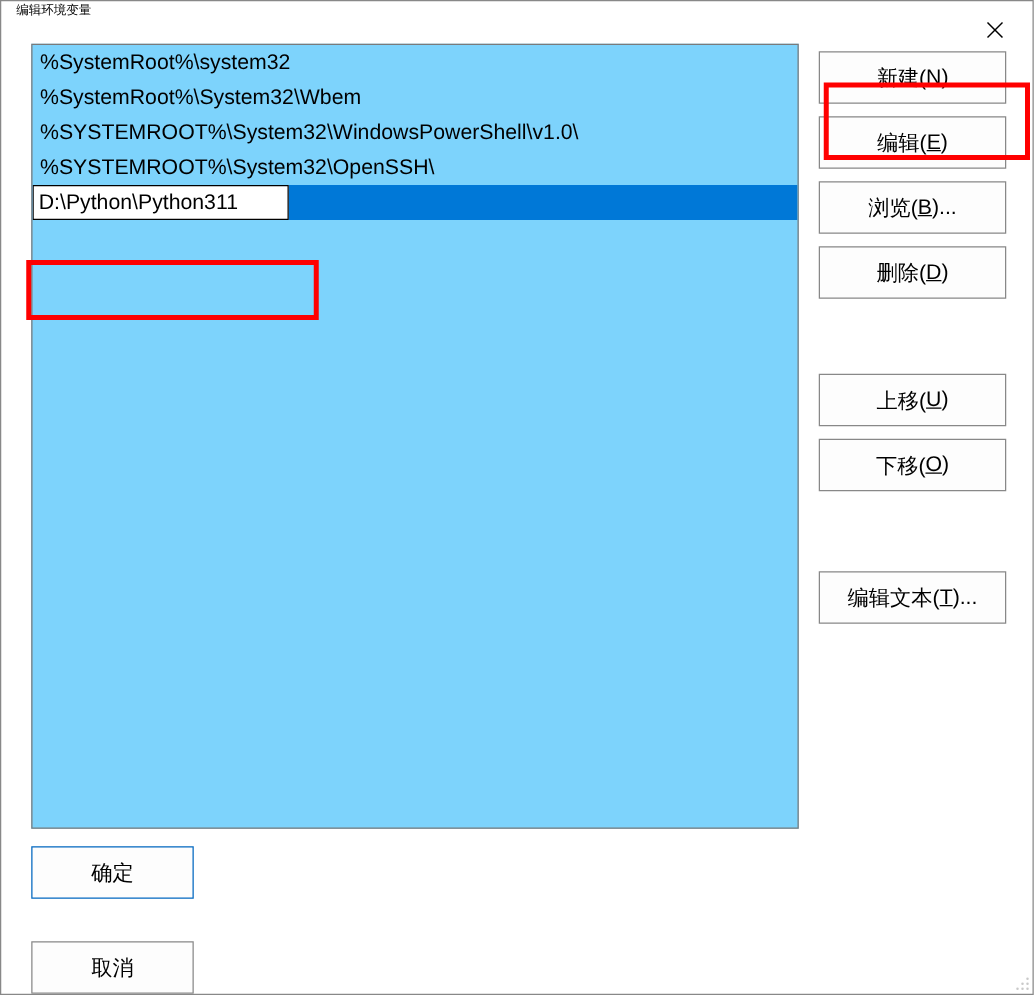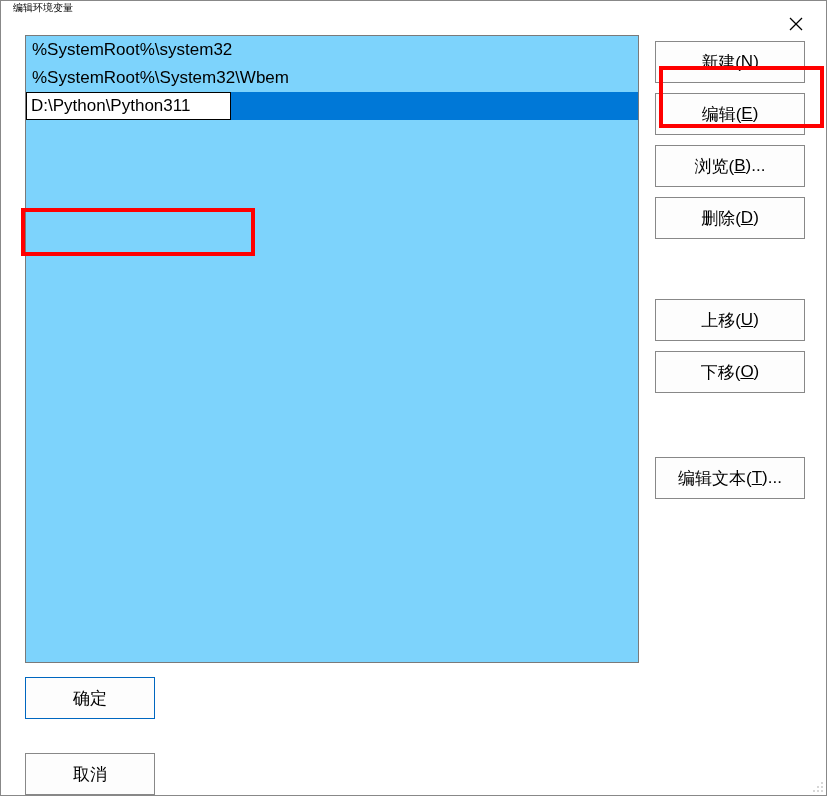--- a/index.html
+++ b/index.html
@@ -160,20 +160,22 @@
         <line x1="2" y1="2" x2="14" y2="14" stroke="#000" stroke-width="1.2"></line>
         <line x1="14" y1="2" x2="2" y2="14" stroke="#000" stroke-width="1.2"></line>
       </svg>
     </div>
   </div>
 
   <div class="content">
     <div class="listbox" id="listbox">
         <div class="list-item">%SystemRoot%\system32</div>
         <div class="list-item">%SystemRoot%\System32\Wbem</div>
+        <div class="list-item">%SYSTEMROOT%\System32\WindowsPowerShell\v1.0\</div>
+        <div class="list-item">%SYSTEMROOT%\System32\OpenSSH\</div>
         <div class="list-item selected">
           <input class="edit-in-place" value="D:\Python\Python311" style="">
         </div>
       </div>
 
     <div class="button-col">
       <button class="btn">
         <span>新建(</span>
           <span class="underline-char">N</span>
           <span>)</span>

